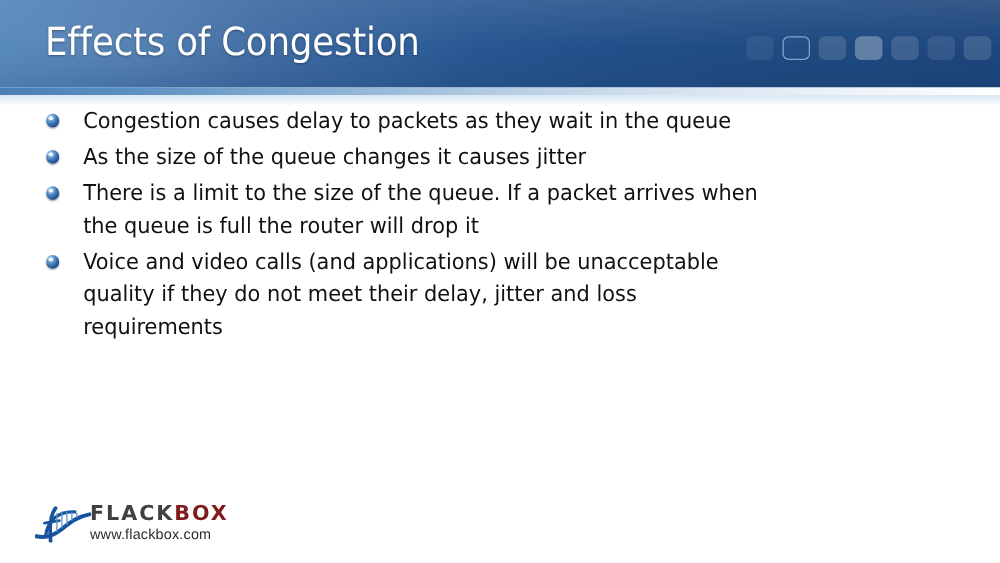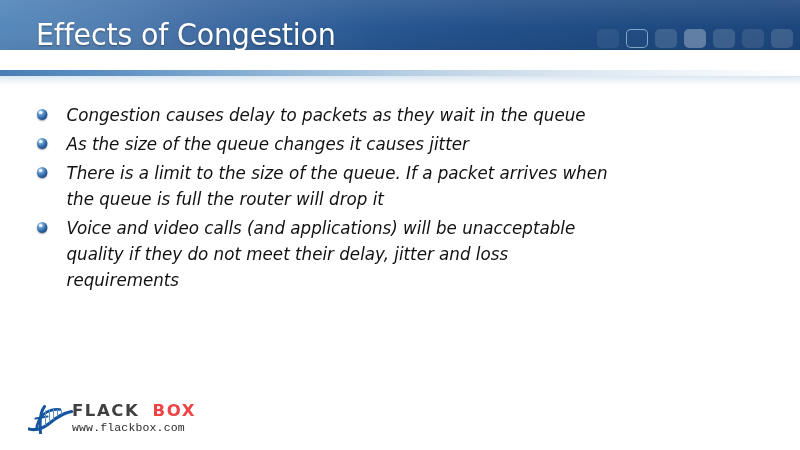--- a/index.html
+++ b/index.html
@@ -23,21 +23,21 @@
     height: 450px;
     background: #ffffff;
   }
 
   
   .header {
     position: absolute;
     left: 0;
     top: 0;
     width: 800px;
-    height: 50px;
+    height: 70px;
     background:
       linear-gradient(180deg,
         rgba(255,255,255,0.10) 0%,
         rgba(255,255,255,0.03) 38%,
         rgba(0,0,0,0.00) 55%,
         rgba(0,0,0,0.06) 100%),
       linear-gradient(100deg,
         #437cb4 0%,
         #3a6fa9 10%,
         #2f5f9b 26%,
@@ -109,23 +109,22 @@
     top: 76px;
     width: 800px;
     height: 9px;
     background: linear-gradient(180deg, rgba(200,218,234,0.65) 0%, rgba(255,255,255,0) 100%);
   }
 
   
   .content {
     position: absolute;
     left: 0;
-    top: 102px;
+    top: 84px;
     width: 653px;
-    font-style: italic;
   }
   .bullets {
     list-style: none;
     margin: 0;
     padding: 0;
   }
   .bullet-item {
     position: relative;
     padding-left: 33px;
     margin-left: 35px;
@@ -189,23 +188,23 @@
   }
   .logo-word {
     font-family: "DejaVu Sans", sans-serif;
     font-size: 16.5px;
     letter-spacing: 1.6px;
     font-weight: 700;
     line-height: 18px;
     white-space: nowrap;
   }
   .logo-flack { color: #404040; }
-  .logo-box { color: #ef4444; margin-left: 13px; }
+  .logo-box { color: #7f1d1d; }
   .logo-url {
-    font-family: Liberation Mono, monospace;
+    font-family: Liberation Sans, sans-serif;
     font-size: 11.5px;
     color: #2b2b2b;
     letter-spacing: 0.15px;
     line-height: 14px;
     margin-top: 1px;
     white-space: nowrap;
   }
 </style>
 </head>
 <body>

